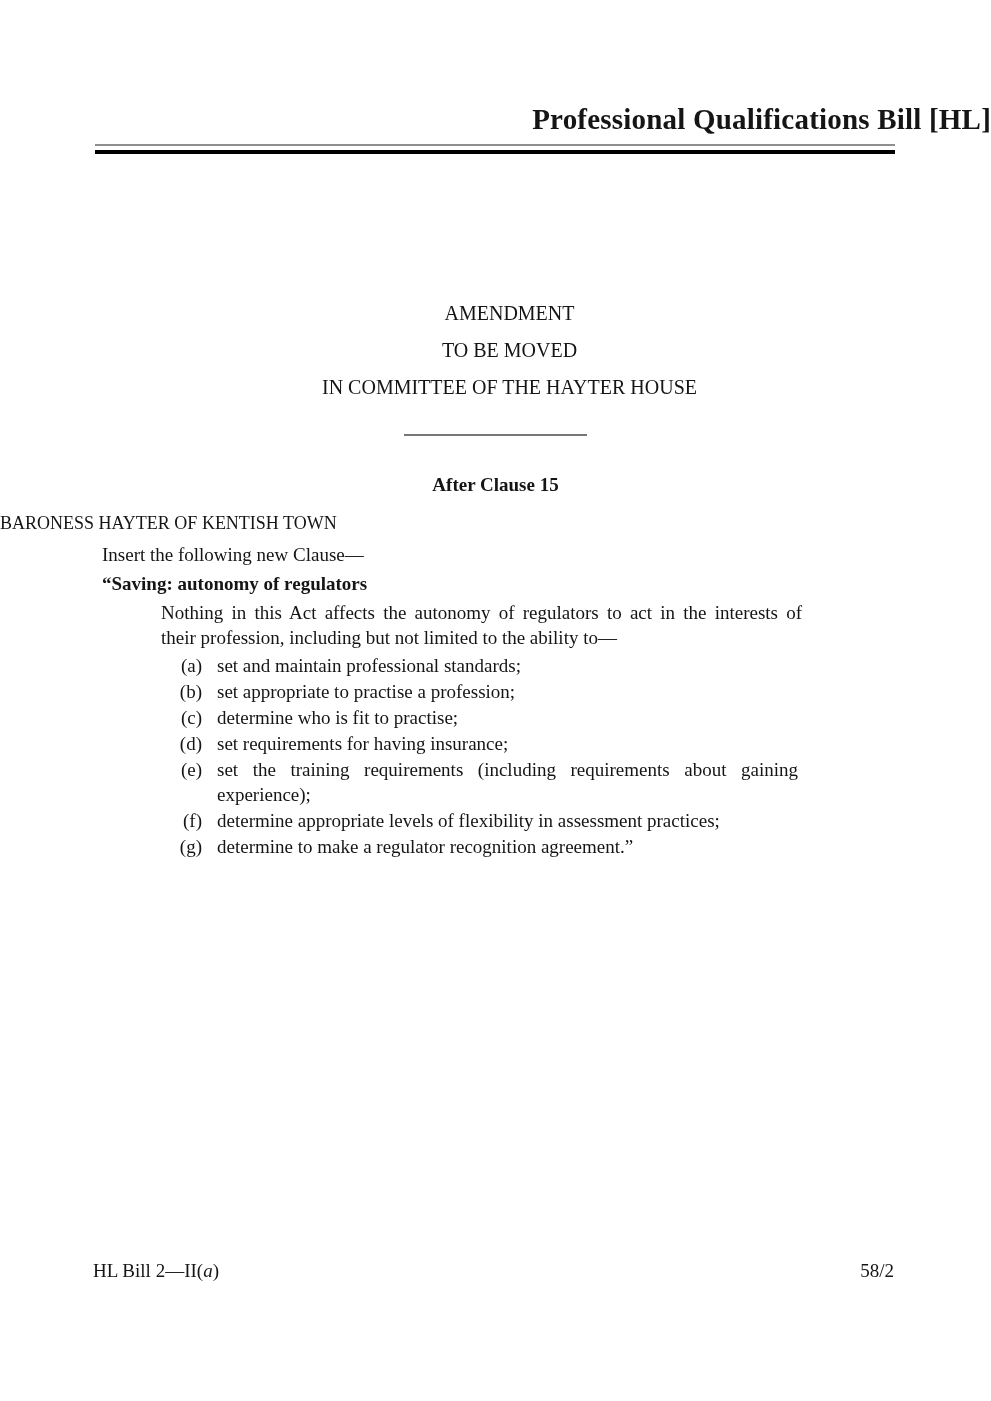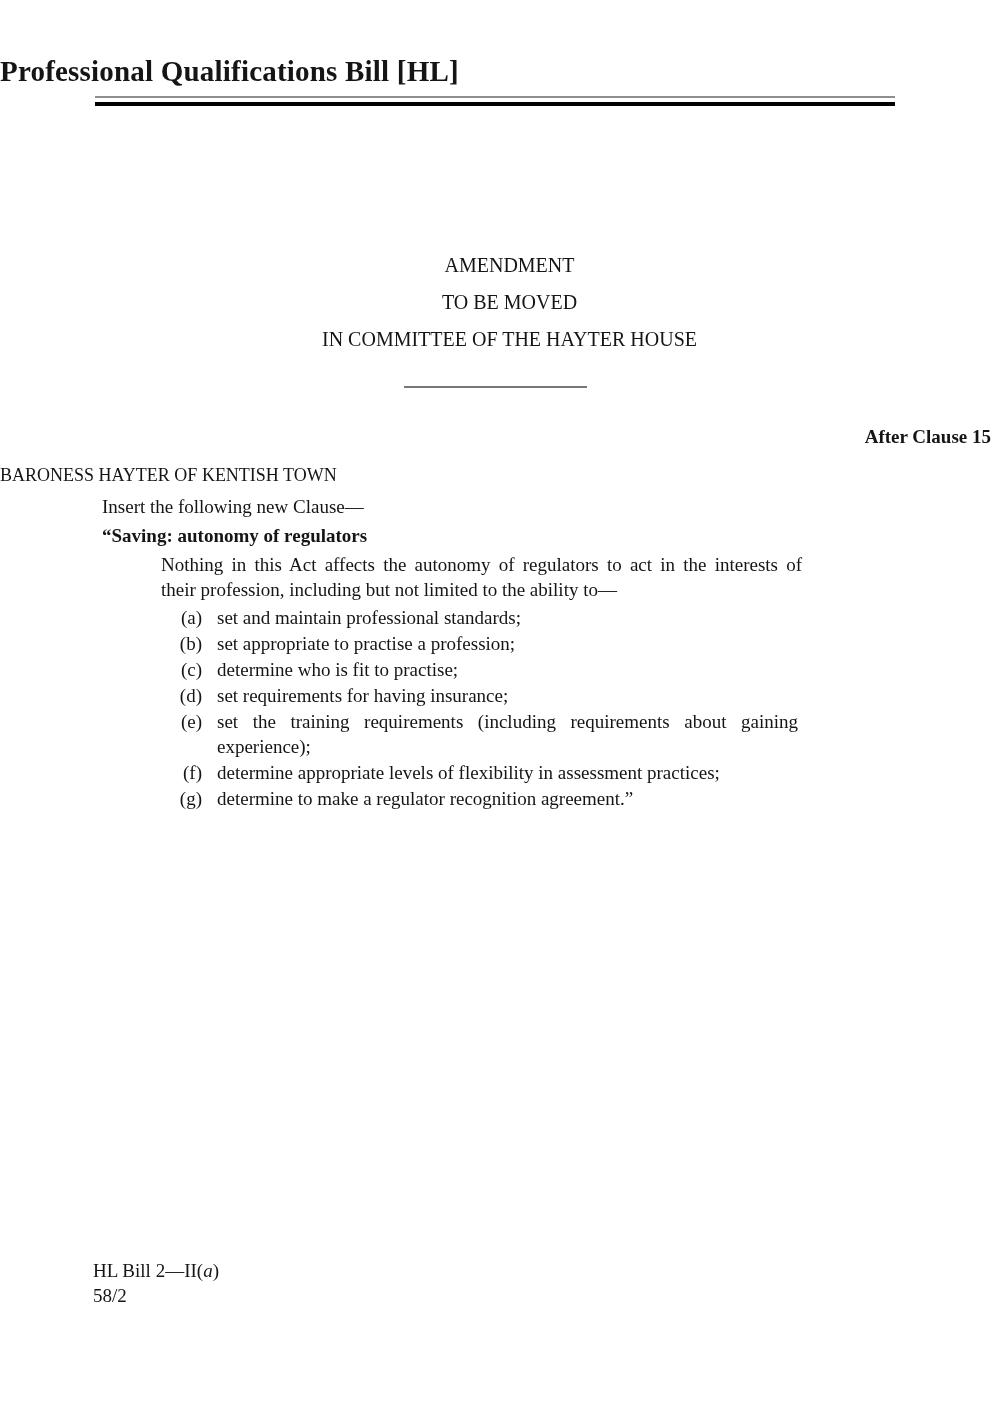--- a/index.html
+++ b/index.html
@@ -9,25 +9,25 @@
     height: 1401px;
     background: #ffffff;
     font-family: "Liberation Serif", serif;
     font-size: 19px;
     line-height: 25px;
     color: #151515;
     overflow: hidden;
   }
   .title {
     margin: 0;
-    padding-top: 50px;
+    padding-top: 98px;
     font-size: 29px;
     line-height: 42px;
     font-weight: bold;
-    text-align: left;
+    text-align: right;
     letter-spacing: 0.2px;
   }
   .double-rule {
     margin: 4px 96px 0 95px;
     border-top: 2px solid #8f8f8f;
     border-bottom: 4px solid #000000;
     height: 4px;
   }
   .ceremonial {
     margin-top: 141px;
@@ -37,21 +37,21 @@
     padding-left: 28px;
   }
   .mid-rule {
     margin: 28px auto 0 auto;
     width: 183px;
     height: 2px;
     background: #777777;
   }
   .after-clause {
     margin-top: 36px;
-    text-align: right;
+    text-align: center;
     font-weight: bold;
     line-height: 25px;
   }
   .sponsors {
     margin-top: 15px;
     font-size: 18px;
     line-height: 22px;
   }
   .instruction {
     margin: 8px 0 0 102px;
@@ -85,21 +85,20 @@
     margin-left: 15px;
     width: 581px;
   }
   .footer {
     position: absolute;
     top: 1258px;
     left: 93px;
     right: 97px;
     display: flex;
     justify-content: space-between;
-    flex-direction: column;
   }
   .footer .ital { font-style: italic; }
 </style>
 </head>
 <body>
 
 <div class="page">
 
   <h1 class="title">Professional Qualifications Bill [HL]</h1>
   <div class="double-rule"></div>

